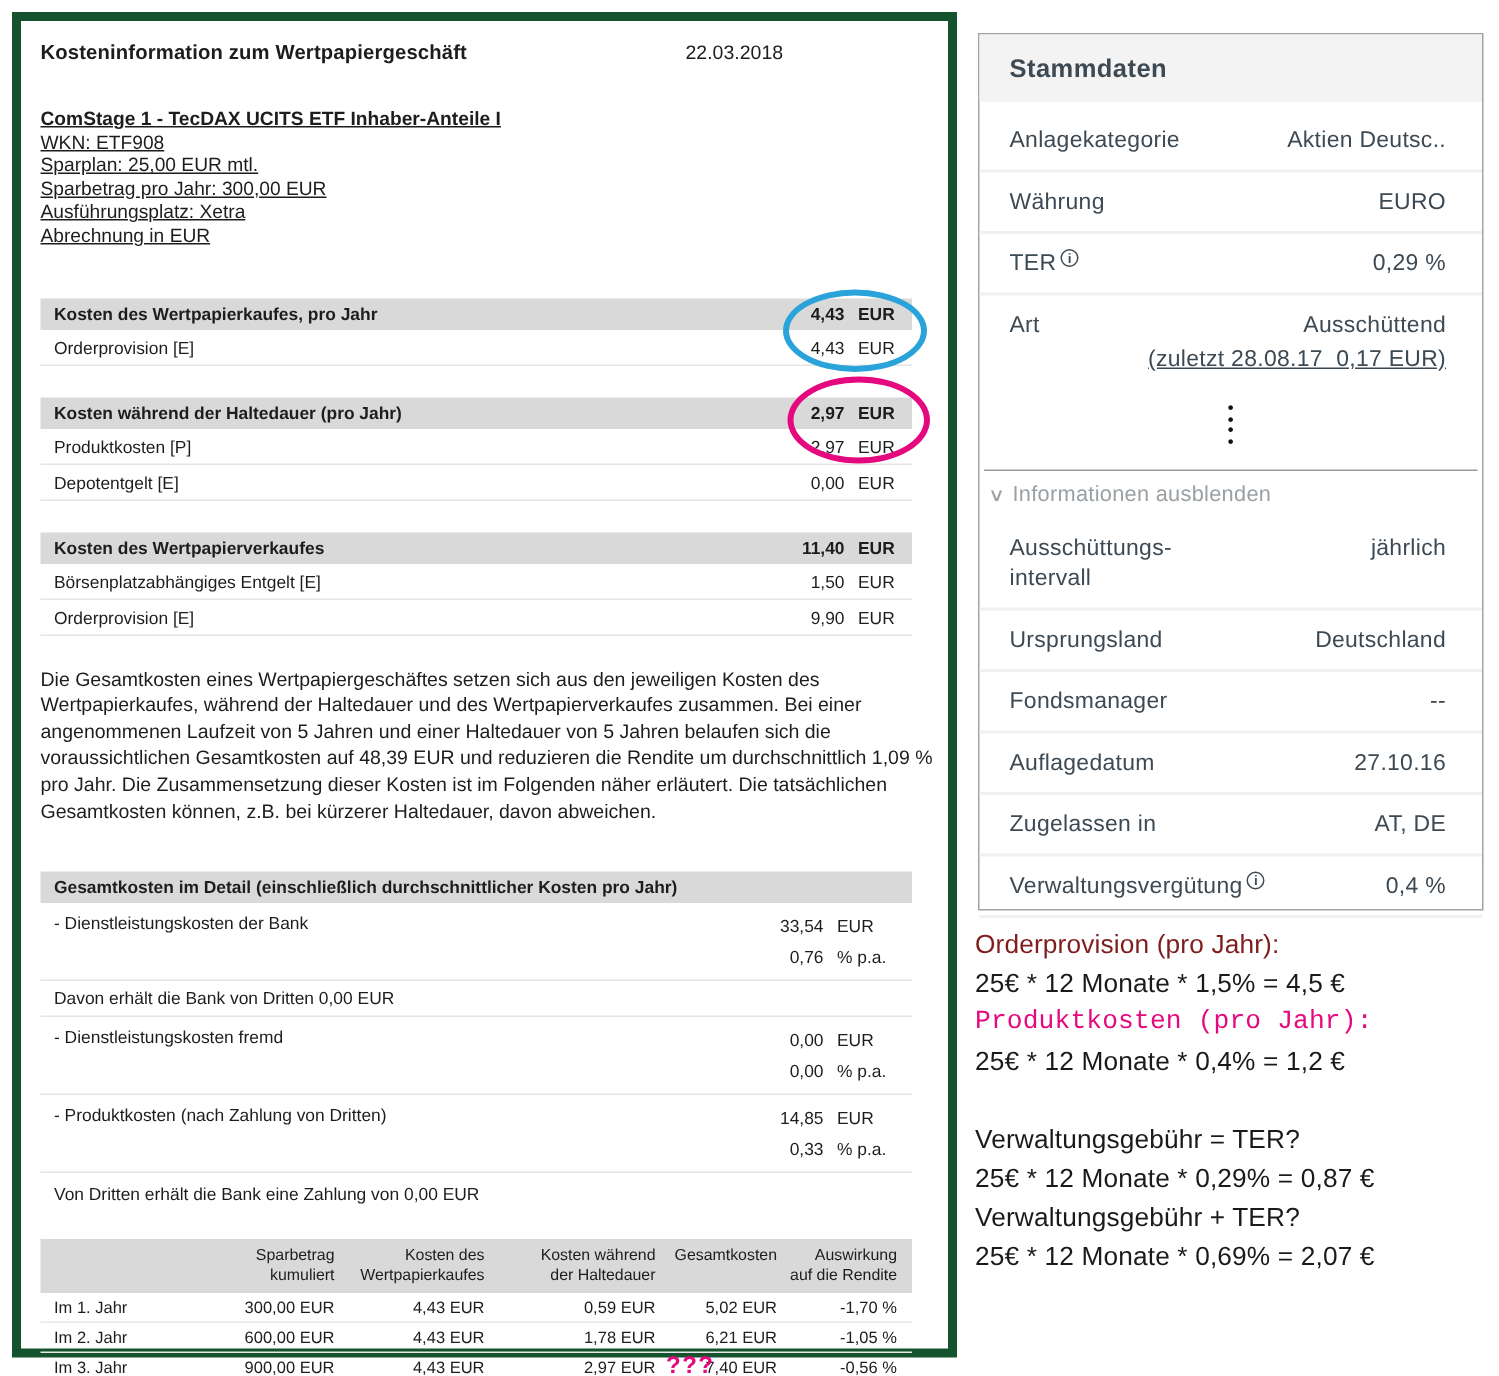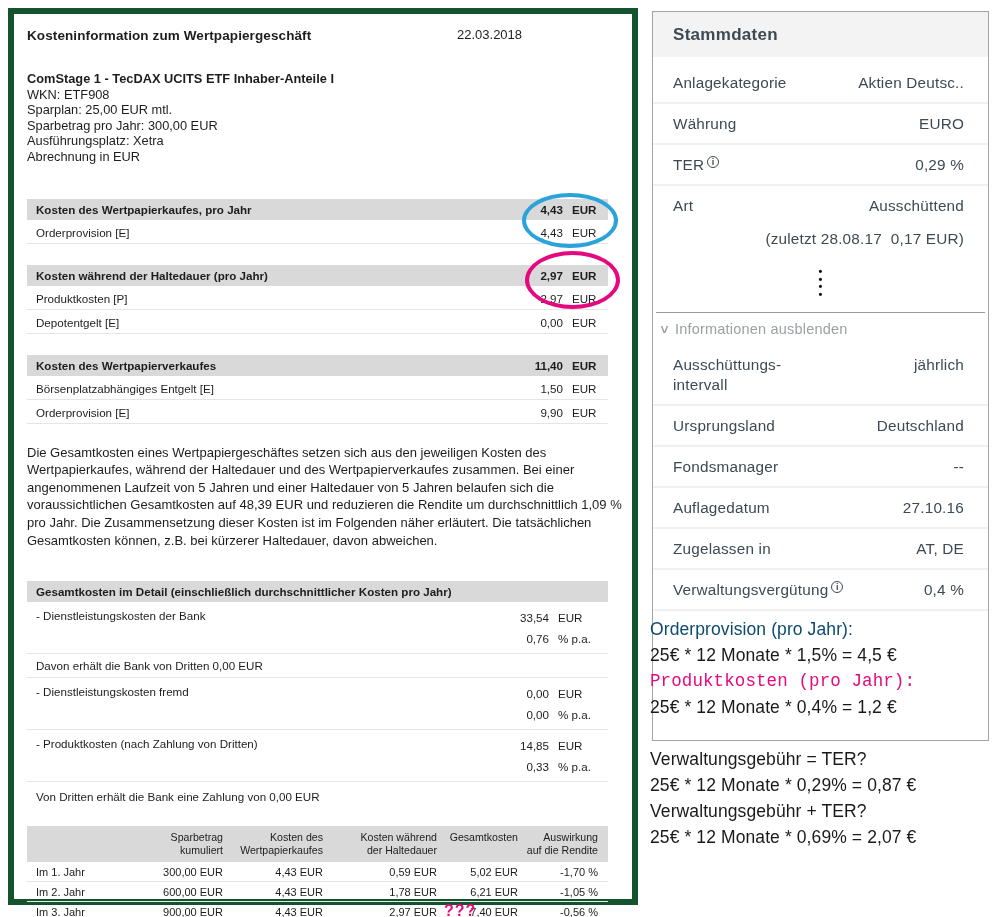--- a/index.html
+++ b/index.html
@@ -17,21 +17,21 @@
 
   
   .document{
     position:absolute;left:8px;top:8px;width:630px;height:897px;
     background:#fff;border:6px solid #14532d;
     padding:12px 24px 10px 13px;
   }
   .doc-header{position:relative;height:18px;}
   .doc-title{font-size:13.5px;font-weight:bold;letter-spacing:.1px;}
   .doc-date{position:absolute;left:430px;top:1px;font-size:13px;}
-  .product{margin-top:27px;font-size:12.8px;line-height:15.6px;}
+  .product{margin-top:27px;font-size:12.8px;line-height:15.6px;text-decoration:underline;}
   .product .p-name{font-weight:bold;}
 
   .cost-section{margin-top:21px;}
   .cost-section.first{margin-top:34px;}
   .bar{
     background:var(--bar-bg);display:flex;align-items:center;
     font-size:11.6px;font-weight:bold;
     padding:4px 10px 4px 9px;min-height:21px;
   }
   .bar .bar-label{flex:1;}
@@ -86,57 +86,57 @@
     color:var(--pink);font-weight:bold;font-size:16px;letter-spacing:1px;
   }
 
   
   .ellipse{position:absolute;border-radius:50%;pointer-events:none;}
   .ellipse.blue{left:522px;top:193px;width:96px;height:55px;border:4px solid var(--blue);}
   .ellipse.pink{left:525px;top:251px;width:95px;height:58px;border:4px solid var(--pink);}
 
   
   .panel{
-    position:absolute;left:652px;top:11px;width:337px;height:730px;
+    position:absolute;left:652px;top:22px;width:337px;height:585px;
     background:#fff;border:1px solid #a3a3a3;color:var(--panel-text);
   }
   .panel-header{
     background:#f3f3f3;padding:13px 20px 12px 20px;
     font-size:17px;font-weight:bold;letter-spacing:.3px;
   }
   .sd-rows{margin-top:6px;}
   .srow{
     display:flex;justify-content:space-between;
     padding:10px 24px 9px 20px;border-bottom:2px solid #f0f0f0;
     font-size:15.3px;line-height:20px;letter-spacing:.2px;
   }
   .srow.no-border{border-bottom:none;}
   .srow .s-label{white-space:pre-line;}
   .srow .s-value{text-align:right;}
-  .s-value .v-sub{display:block;margin-top:13px;}
+  .s-value .v-sub{display:block;margin-top:3px;text-decoration:underline;}
   .info-icon{
     display:inline-block;width:12px;height:12px;border:1.3px solid currentColor;
     border-radius:50%;font-size:9px;line-height:10px;text-align:center;
     font-weight:bold;position:relative;top:-5px;margin-left:3px;cursor:pointer;
   }
   .dots{
     text-align:center;white-space:pre;font-size:11px;line-height:7.5px;
     color:#111;padding:10px 0 2px 0;font-weight:bold;
   }
   .panel-divider{border:none;border-top:1px solid #9b9b9b;margin:12px 3px 0 3px;}
   .collapse-row{
     display:flex;align-items:center;color:var(--muted);
     font-size:14.5px;padding:8px 20px 8px 7px;cursor:pointer;letter-spacing:.2px;
   }
   .chevron{font-size:12px;margin-right:6px;transform:scaleX(1.3);}
 
   
   .annotations{position:absolute;left:650px;top:616px;width:349px;font-size:17.5px;}
   .ann-line{min-height:26px;line-height:26px;color:#1a1a1a;letter-spacing:.1px;}
-  .ann-line.blue{color:#0c4a6e;}
+  .ann-line.blue{color:#7f1d1d;}
   .ann-line.pink{color:var(--pink);font-family:Liberation Mono, monospace;}
 </style>
 </head>
 <body>
 
 <div class="page">
 
   <div class="document">
     <div class="doc-header">
       <span class="doc-title">Kosteninformation zum Wertpapiergeschäft</span>

